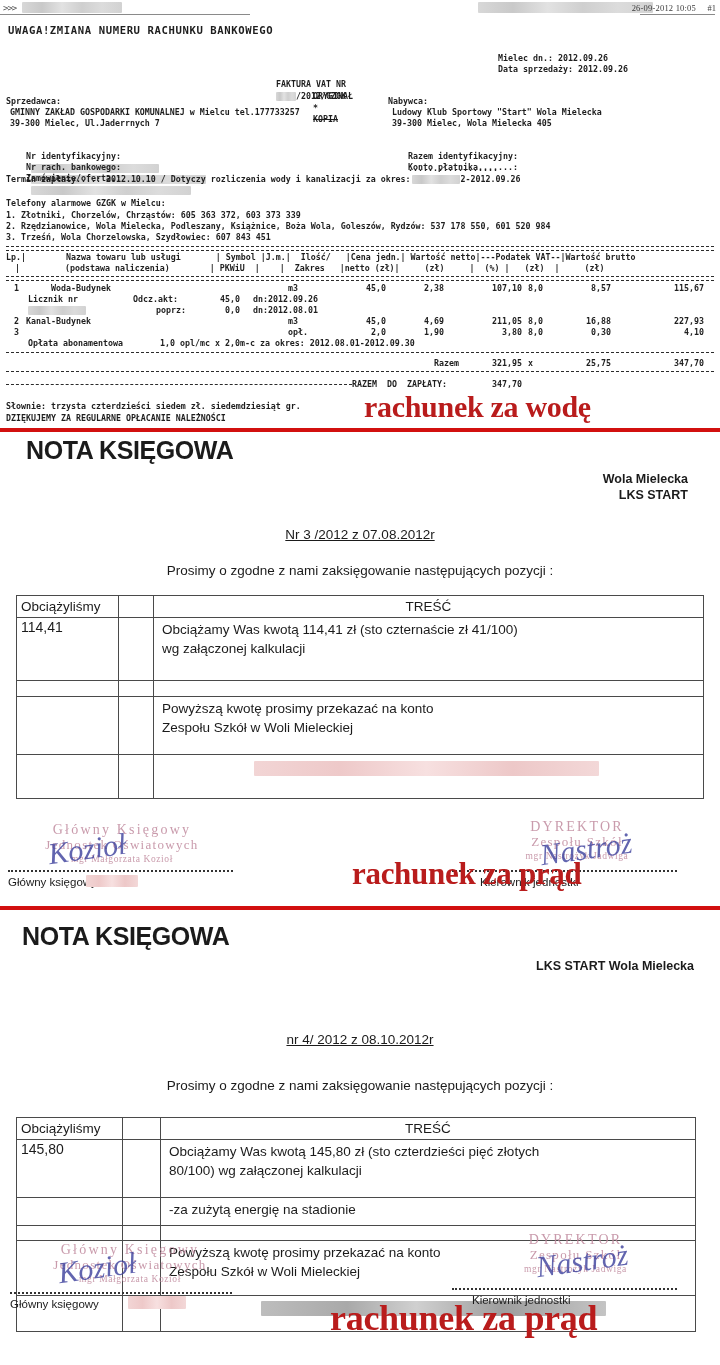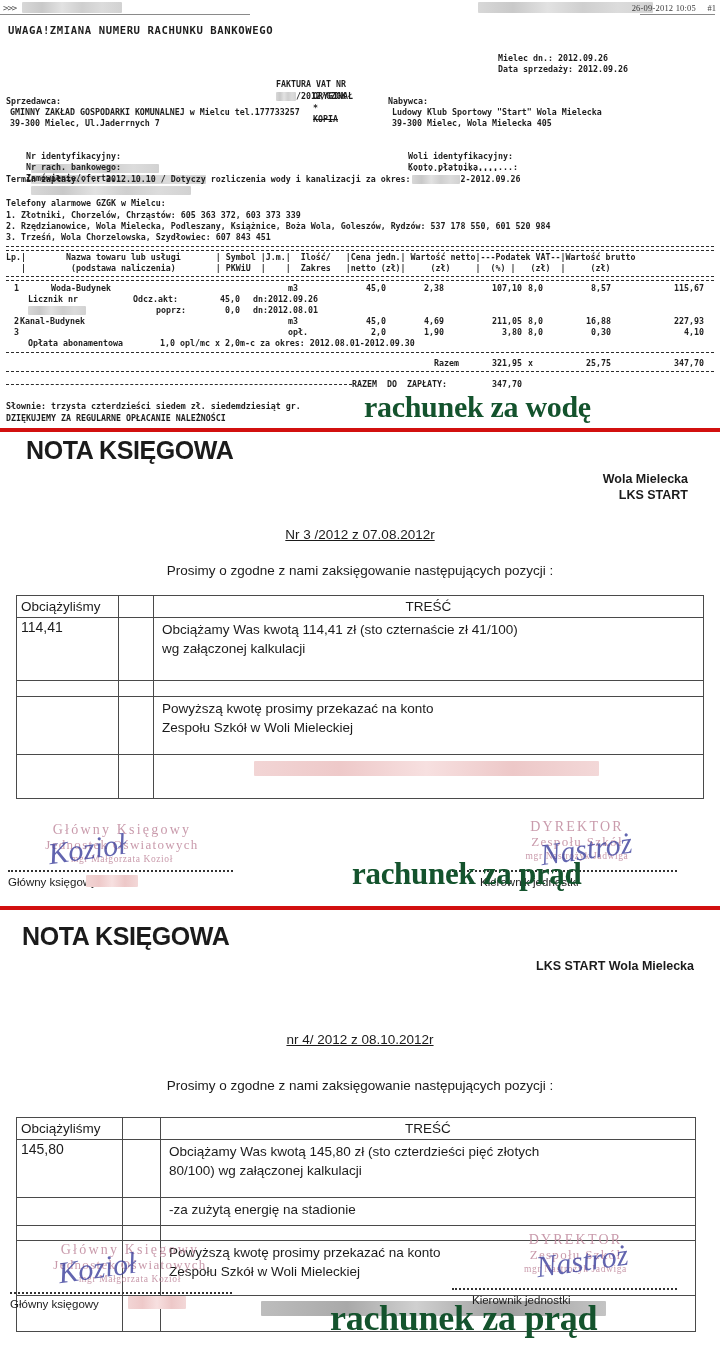--- a/index.html
+++ b/index.html
@@ -30,21 +30,21 @@
            font-size:8.3px;line-height:11.4px;color:#1e1e1e;font-weight:bold;}
   #invoice .abs{position:absolute;white-space:pre;}
 
   .uwaga{left:8px;top:3px;font-size:10.6px;letter-spacing:.6px;}
 
   .seprow{position:absolute;left:6px;width:708px;height:0;
      border-top:1px dashed #2b2b2b;}
   .seprow.dbl{border-top:1px dashed #2b2b2b;border-bottom:1px dashed #2b2b2b;height:3px;}
 
   
-  .redtext{position:absolute;color:#14532d;font-family:"Liberation Serif",serif;
+  .redtext{position:absolute;color:#b91c1c;font-family:"Liberation Serif",serif;
            font-weight:700;letter-spacing:-.3px;}
   .redline{position:absolute;background:#d2100f;}
 
   
   .nota{position:absolute;left:0;width:720px;}
   .nota h1{margin:0;font-size:25px;font-weight:700;letter-spacing:-.4px;}
   .nota .recipient{position:absolute;text-align:right;font-size:12.5px;font-weight:700;line-height:16px;}
   .nota .nr{position:absolute;width:100%;text-align:center;font-size:13.5px;text-decoration:underline;}
   .nota .prosimy{position:absolute;width:100%;text-align:center;font-size:13.5px;}
 
@@ -115,36 +115,36 @@
   <div class="abs" style="left:6px;top:140px;">
     <span>Zamówienie/oferta.:</span>
     <span class="redact" style="width:160px;height:9px;margin-left:5px;"></span>
   </div>
   <div class="abs" style="left:6px;top:152px;">Termin zapłaty....: 2012.10.10 / Dotyczy rozliczenia wody i kanalizacji za okres: 2012.08.02-2012.09.26</div>
 
   <div class="abs" style="left:388px;top:74px;">Nabywca:</div>
   <div class="abs" style="left:392px;top:85px;">Ludowy Klub Sportowy "Start" Wola Mielecka</div>
   <div class="abs" style="left:392px;top:96px;">39-300 Mielec, Wola Mielecka 405</div>
   <div class="abs" style="left:388px;top:118px;">
-    <span>Woli identyfikacyjny:</span>
+    <span>Razem identyfikacyjny:</span>
     <span>..................</span>
   </div>
   <div class="abs" style="left:388px;top:129px;">
     <span>Konto płatnika.......:</span>
     <span class="redact" style="width:48px;height:9px;margin-left:4px;"></span>
   </div>
 
   <div class="abs" style="left:6px;top:176px;">Telefony alarmowe GZGK w Mielcu:</div>
   <div class="abs" style="left:6px;top:188px;">1. Złotniki, Chorzelów, Chrząstów: 605 363 372, 603 373 339</div>
   <div class="abs" style="left:6px;top:199px;">2. Rzędzianowice, Wola Mielecka, Podleszany, Książnice, Boża Wola, Goleszów, Rydzów: 537 178 550, 601 520 984</div>
   <div class="abs" style="left:6px;top:210px;">3. Trześń, Wola Chorzelowska, Szydłowiec: 607 843 451</div>
 
   <div class="seprow dbl" style="top:224px;"></div>
   <div class="abs" style="left:6px;top:230px;">Lp.|        Nazwa towaru lub usługi       | Symbol |J.m.|  Ilość/   |Cena jedn.| Wartość netto|---Podatek VAT--|Wartość brutto</div>
-  <div class="abs" style="left:6px;top:241px;text-align:right;">   |         (podstawa naliczenia)        | PKWiU  |    |  Zakres   |netto (zł)|     (zł)     |  (%) |   (zł)  |     (zł)</div>
+  <div class="abs" style="left:0;top:241px;text-align:right;">   |         (podstawa naliczenia)        | PKWiU  |    |  Zakres   |netto (zł)|     (zł)     |  (%) |   (zł)  |     (zł)</div>
   <div class="seprow dbl" style="top:254px;"></div>
 
   <div class="abs" style="left:14px;top:261px;">1</div>
   <div class="abs" style="left:26px;top:261px;margin-left:25px;">Woda-Budynek</div>
   <div class="abs" style="left:288px;top:261px;">m3</div>
   <div class="abs" style="left:344px;top:261px;width:42px;text-align:right;">45,0</div>
   <div class="abs" style="left:408px;top:261px;width:36px;text-align:right;">2,38</div>
   <div class="abs" style="left:478px;top:261px;width:44px;text-align:right;">107,10</div>
   <div class="abs" style="left:528px;top:261px;">8,0</div>
   <div class="abs" style="left:575px;top:261px;width:36px;text-align:right;">8,57</div>
@@ -153,21 +153,21 @@
   <div class="abs" style="left:28px;top:272px;">Licznik nr</div>
   <div class="abs" style="left:133px;top:272px;">Odcz.akt:</div>
   <div class="abs" style="left:210px;top:272px;width:30px;text-align:right;">45,0</div>
   <div class="abs" style="left:253px;top:272px;">dn:2012.09.26</div>
   <div class="abs" style="left:28px;top:283px;"><span class="redact" style="width:58px;height:9px;"></span></div>
   <div class="abs" style="left:156px;top:283px;">poprz:</div>
   <div class="abs" style="left:210px;top:283px;width:30px;text-align:right;">0,0</div>
   <div class="abs" style="left:253px;top:283px;">dn:2012.08.01</div>
 
   <div class="abs" style="left:14px;top:294px;">2</div>
-  <div class="abs" style="left:20px;top:294px;">Kanal-Budynek</div>
+  <div class="abs" style="left:26px;top:294px;">Kanal-Budynek</div>
   <div class="abs" style="left:288px;top:294px;">m3</div>
   <div class="abs" style="left:344px;top:294px;width:42px;text-align:right;">45,0</div>
   <div class="abs" style="left:408px;top:294px;width:36px;text-align:right;">4,69</div>
   <div class="abs" style="left:478px;top:294px;width:44px;text-align:right;">211,05</div>
   <div class="abs" style="left:528px;top:294px;">8,0</div>
   <div class="abs" style="left:575px;top:294px;width:36px;text-align:right;">16,88</div>
   <div class="abs" style="left:660px;top:294px;width:44px;text-align:right;">227,93</div>
 
   <div class="abs" style="left:14px;top:305px;">3</div>
   <div class="abs" style="left:288px;top:305px;">opł.</div>

